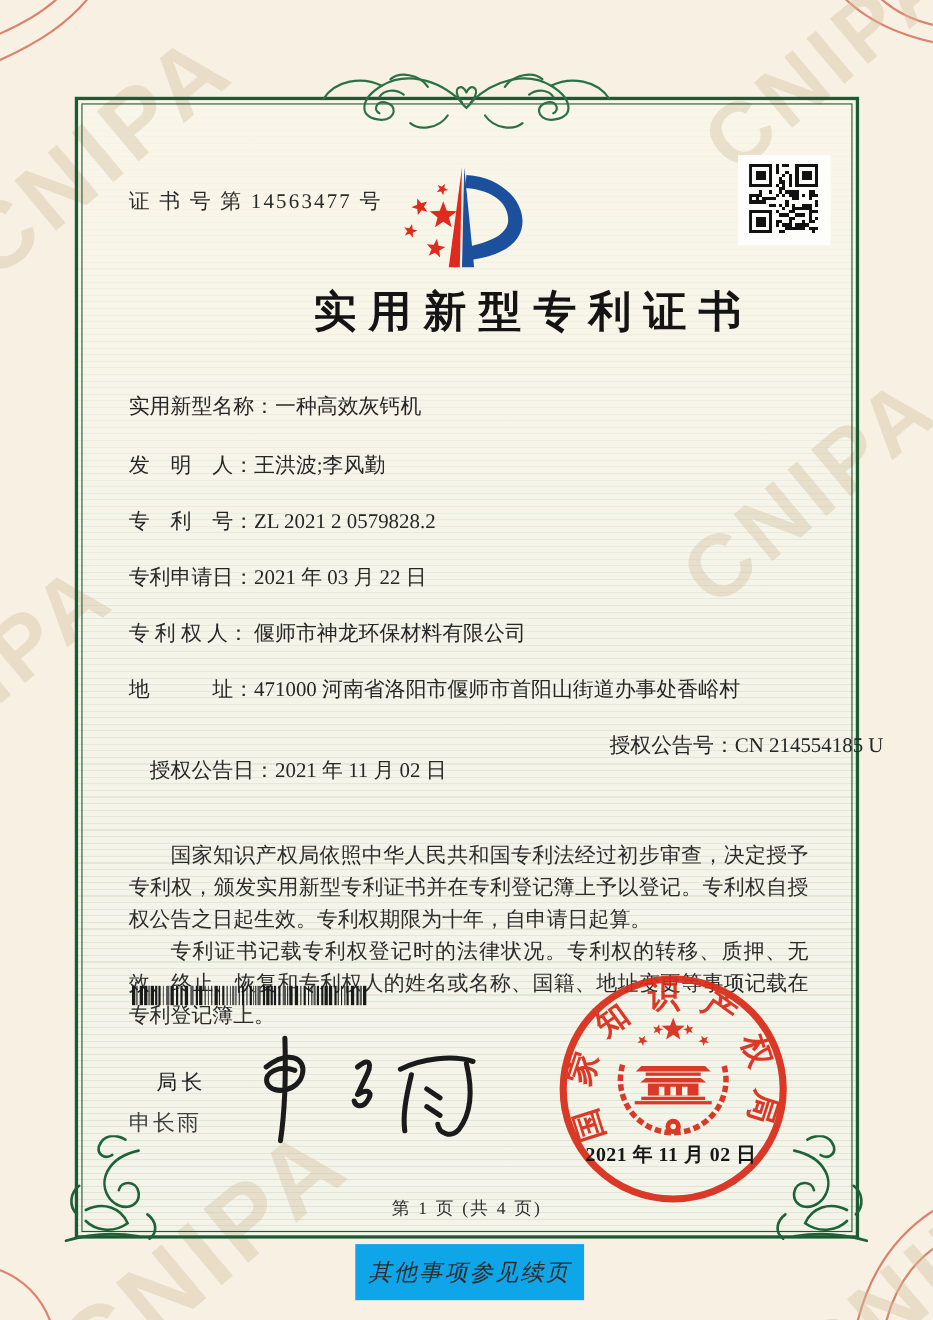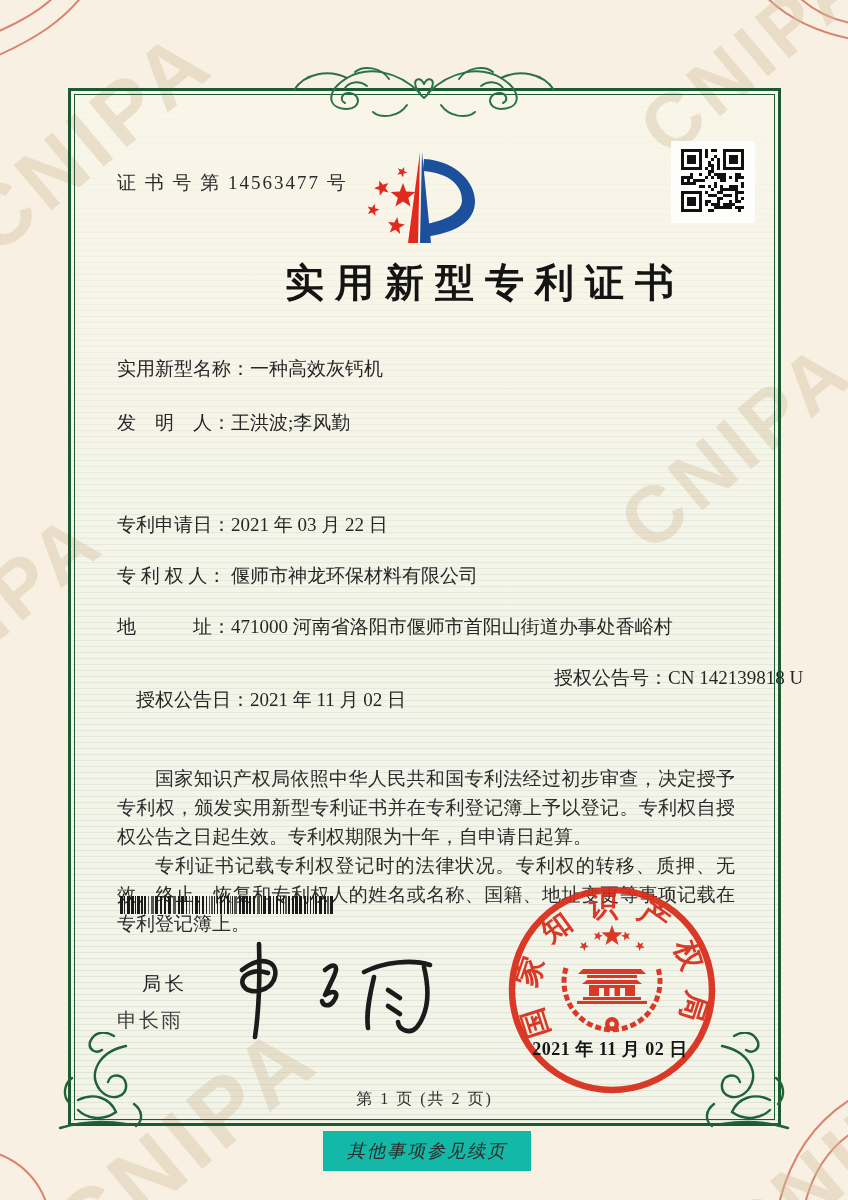--- a/index.html
+++ b/index.html
@@ -58,23 +58,23 @@
   .officer-title{position:absolute;left:117px;top:971px;font-size:19px;font-family:Liberation Sans, sans-serif;color:#1d1d1d;letter-spacing:4px;margin-left:25px;}
   .officer-name{position:absolute;left:117px;top:1007px;font-size:20px;font-family:"Liberation Sans","DejaVu Sans",sans-serif;color:#404040;letter-spacing:2px;}
   .signature{position:absolute;left:222px;top:938px;}
   .seal{position:absolute;left:505px;top:883px;width:214px;height:214px;}
   .seal-date{
     position:absolute;left:512px;top:1037px;width:196px;text-align:center;
     font-size:18px;font-weight:600;color:#161616;letter-spacing:0.5px;white-space:pre;z-index:6;
   }
   .page-num{position:absolute;left:68px;top:1089px;width:713px;text-align:center;font-size:16px;letter-spacing:2px;color:#2e2e2e;}
   .continue-note{
-    position:absolute;left:323px;top:1131px;width:208px;height:40px;z-index:6;
-    background:#14b8a6;display:flex;align-items:center;justify-content:center;
-    font-size:18px;letter-spacing:2px;color:#2c2c2c;font-style:italic;
+    position:absolute;left:323px;top:1131px;width:208px;height:51px;z-index:6;
+    background:#0ea5e9;display:flex;align-items:center;justify-content:center;
+    font-size:21px;letter-spacing:2px;color:#2c2c2c;font-style:italic;
   }
 </style>
 </head>
 <body>
 
 <svg class="corner-arcs" width="848" height="1200" viewBox="0 0 848 1200">
   <g fill="none" stroke="rgba(201,72,48,0.65)" stroke-width="2">
     <path d="M-8,58 C34,40 66,20 88,-12"></path>
     <path d="M-8,34 C26,20 48,6 62,-12"></path>
     <path d="M760,-10 C782,16 814,32 856,40"></path>
@@ -154,27 +154,28 @@
   <div class="qr-box">
     <svg id="qr-svg" width="63" height="63" viewBox="0 0 21 21" shape-rendering="crispEdges">
         <path d="M0,0h1v1h-1zM1,0h1v1h-1zM2,0h1v1h-1zM3,0h1v1h-1zM4,0h1v1h-1zM5,0h1v1h-1zM6,0h1v1h-1zM8,0h1v1h-1zM10,0h1v1h-1zM11,0h1v1h-1zM14,0h1v1h-1zM15,0h1v1h-1zM16,0h1v1h-1zM17,0h1v1h-1zM18,0h1v1h-1zM19,0h1v1h-1zM20,0h1v1h-1zM0,1h1v1h-1zM6,1h1v1h-1zM8,1h1v1h-1zM14,1h1v1h-1zM20,1h1v1h-1zM0,2h1v1h-1zM2,2h1v1h-1zM3,2h1v1h-1zM4,2h1v1h-1zM6,2h1v1h-1zM8,2h1v1h-1zM11,2h1v1h-1zM14,2h1v1h-1zM16,2h1v1h-1zM17,2h1v1h-1zM18,2h1v1h-1zM20,2h1v1h-1zM0,3h1v1h-1zM2,3h1v1h-1zM3,3h1v1h-1zM4,3h1v1h-1zM6,3h1v1h-1zM10,3h1v1h-1zM12,3h1v1h-1zM14,3h1v1h-1zM16,3h1v1h-1zM17,3h1v1h-1zM18,3h1v1h-1zM20,3h1v1h-1zM0,4h1v1h-1zM2,4h1v1h-1zM3,4h1v1h-1zM4,4h1v1h-1zM6,4h1v1h-1zM9,4h1v1h-1zM12,4h1v1h-1zM14,4h1v1h-1zM16,4h1v1h-1zM17,4h1v1h-1zM18,4h1v1h-1zM20,4h1v1h-1zM0,5h1v1h-1zM6,5h1v1h-1zM9,5h1v1h-1zM10,5h1v1h-1zM12,5h1v1h-1zM14,5h1v1h-1zM20,5h1v1h-1zM0,6h1v1h-1zM1,6h1v1h-1zM2,6h1v1h-1zM3,6h1v1h-1zM4,6h1v1h-1zM5,6h1v1h-1zM6,6h1v1h-1zM8,6h1v1h-1zM10,6h1v1h-1zM12,6h1v1h-1zM14,6h1v1h-1zM15,6h1v1h-1zM16,6h1v1h-1zM17,6h1v1h-1zM18,6h1v1h-1zM19,6h1v1h-1zM20,6h1v1h-1zM9,7h1v1h-1zM10,7h1v1h-1zM3,8h1v1h-1zM6,8h1v1h-1zM9,8h1v1h-1zM11,8h1v1h-1zM12,8h1v1h-1zM13,8h1v1h-1zM14,8h1v1h-1zM18,8h1v1h-1zM19,8h1v1h-1zM0,9h1v1h-1zM1,9h1v1h-1zM2,9h1v1h-1zM3,9h1v1h-1zM8,9h1v1h-1zM10,9h1v1h-1zM12,9h1v1h-1zM13,9h1v1h-1zM14,9h1v1h-1zM16,9h1v1h-1zM18,9h1v1h-1zM19,9h1v1h-1zM20,9h1v1h-1zM0,10h1v1h-1zM2,10h1v1h-1zM4,10h1v1h-1zM5,10h1v1h-1zM6,10h1v1h-1zM7,10h1v1h-1zM13,10h1v1h-1zM14,10h1v1h-1zM18,10h1v1h-1zM0,11h1v1h-1zM1,11h1v1h-1zM2,11h1v1h-1zM3,11h1v1h-1zM4,11h1v1h-1zM11,11h1v1h-1zM20,11h1v1h-1zM6,12h1v1h-1zM7,12h1v1h-1zM9,12h1v1h-1zM11,12h1v1h-1zM13,12h1v1h-1zM16,12h1v1h-1zM17,12h1v1h-1zM18,12h1v1h-1zM20,12h1v1h-1zM10,13h1v1h-1zM13,13h1v1h-1zM14,13h1v1h-1zM15,13h1v1h-1zM16,13h1v1h-1zM17,13h1v1h-1zM18,13h1v1h-1zM0,14h1v1h-1zM1,14h1v1h-1zM2,14h1v1h-1zM3,14h1v1h-1zM4,14h1v1h-1zM5,14h1v1h-1zM6,14h1v1h-1zM8,14h1v1h-1zM12,14h1v1h-1zM13,14h1v1h-1zM18,14h1v1h-1zM19,14h1v1h-1zM20,14h1v1h-1zM0,15h1v1h-1zM6,15h1v1h-1zM9,15h1v1h-1zM10,15h1v1h-1zM11,15h1v1h-1zM14,15h1v1h-1zM15,15h1v1h-1zM16,15h1v1h-1zM18,15h1v1h-1zM0,16h1v1h-1zM2,16h1v1h-1zM3,16h1v1h-1zM4,16h1v1h-1zM6,16h1v1h-1zM12,16h1v1h-1zM13,16h1v1h-1zM18,16h1v1h-1zM20,16h1v1h-1zM0,17h1v1h-1zM2,17h1v1h-1zM3,17h1v1h-1zM4,17h1v1h-1zM6,17h1v1h-1zM8,17h1v1h-1zM9,17h1v1h-1zM12,17h1v1h-1zM16,17h1v1h-1zM18,17h1v1h-1zM19,17h1v1h-1zM0,18h1v1h-1zM2,18h1v1h-1zM3,18h1v1h-1zM4,18h1v1h-1zM6,18h1v1h-1zM8,18h1v1h-1zM10,18h1v1h-1zM11,18h1v1h-1zM12,18h1v1h-1zM14,18h1v1h-1zM15,18h1v1h-1zM16,18h1v1h-1zM17,18h1v1h-1zM0,19h1v1h-1zM6,19h1v1h-1zM11,19h1v1h-1zM12,19h1v1h-1zM13,19h1v1h-1zM14,19h1v1h-1zM15,19h1v1h-1zM16,19h1v1h-1zM18,19h1v1h-1zM19,19h1v1h-1zM20,19h1v1h-1zM0,20h1v1h-1zM1,20h1v1h-1zM2,20h1v1h-1zM3,20h1v1h-1zM4,20h1v1h-1zM5,20h1v1h-1zM6,20h1v1h-1zM9,20h1v1h-1zM10,20h1v1h-1zM19,20h1v1h-1z" fill="#111"></path>
       </svg>
   </div>
 
   <h1 class="title">实用新型专利证书</h1>
 
   <div class="field-row" style="top:356px;"><span class="lbl">实用新型名称：</span><span class="val">一种高效灰钙机</span></div>
   <div class="field-row" style="top:410px;"><span class="lbl">发　明　人：</span><span class="val">王洪波;李风勤</span></div>
+  <div class="field-row" style="top:461px;"><span class="lbl">专　利　号：</span><span class="val">ZL 2021 2 0579828.2</span></div>
   <div class="field-row" style="top:512px;"><span class="lbl">专利申请日：</span><span class="val">2021 年 03 月 22 日</span></div>
   <div class="field-row" style="top:563px;"><span class="lbl">专 利 权 人：</span><span class="val">偃师市神龙环保材料有限公司</span></div>
   <div class="field-row" style="top:614px;"><span class="lbl">地　　　址：</span><span class="val">471000 河南省洛阳市偃师市首阳山街道办事处香峪村</span></div>
 
   <div class="field-row" style="top:665px;width:660px;">
     <span class="lbl">授权公告日：</span><span class="val">2021 年 11 月 02 日</span>
-    <span class="grant-no"><span>授权公告号：</span><span>CN 142139818 U</span></span>
+    <span class="grant-no"><span>授权公告号：</span><span>CN 214554185 U</span></span>
   </div>
 
   <div class="body-text">
     <p>国家知识产权局依照中华人民共和国专利法经过初步审查，决定授予专利权，颁发实用新型专利证书并在专利登记簿上予以登记。专利权自授权公告之日起生效。专利权期限为十年，自申请日起算。</p>
     <p>专利证书记载专利权登记时的法律状况。专利权的转移、质押、无效、终止、恢复和专利权人的姓名或名称、国籍、地址变更等事项记载在专利登记簿上。</p>
   </div>
 
   <svg class="barcode" id="barcode-svg" width="216" height="18" viewBox="0 0 216 18">
       <rect x="0" y="0" width="3" height="18" fill="#1a1a1a"></rect>
       <rect x="4" y="0" width="1" height="18" fill="#1a1a1a"></rect>
@@ -280,18 +281,18 @@
       <rect x="-2.5" y="6" width="5" height="8" fill="#f5f4ea"></rect>
       <rect x="8" y="6" width="5" height="8" fill="#f5f4ea"></rect>
       <rect x="-29" y="15" width="58" height="3"></rect>
       <rect x="-35" y="19" width="70" height="3"></rect>
       <circle cx="0" cy="42" r="7"></circle>
       <circle cx="0" cy="42" r="2.5" fill="#f5f4ea"></circle>
     </g>
   </svg>
   <div class="seal-date">2021 年 11 月 02 日</div>
 
-  <div class="page-num">第 1 页 (共 2 页)</div>
+  <div class="page-num">第 1 页 (共 4 页)</div>
 </div>
 
 <div class="continue-note">
     <span>其他事项参见续页</span>
   </div>
 
 </body></html>

